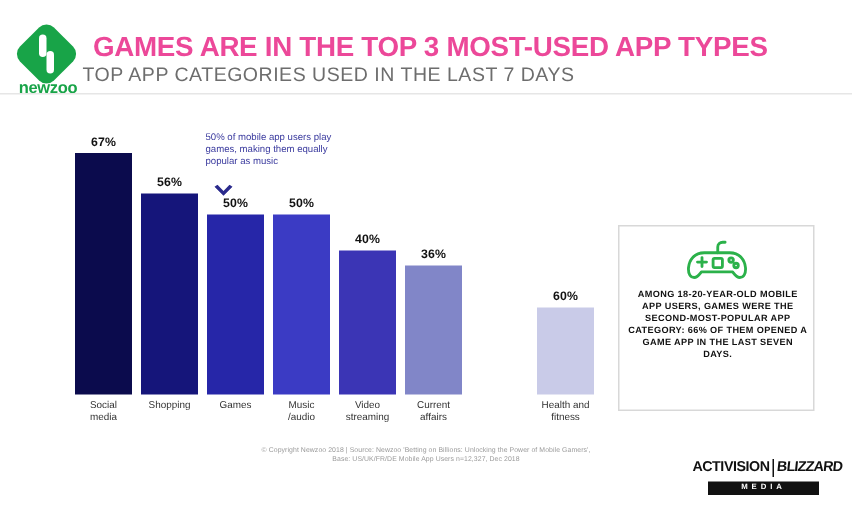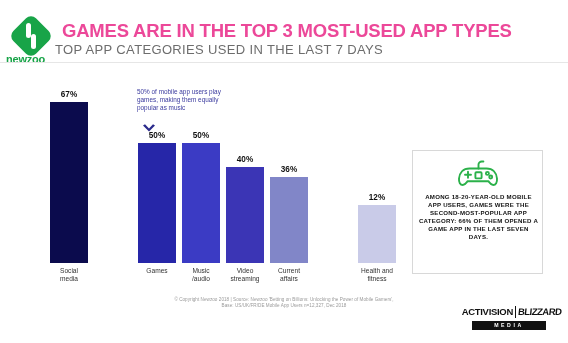--- a/index.html
+++ b/index.html
@@ -15,21 +15,21 @@
 
   
   .header{position:absolute;left:0;top:0;width:568px;height:62px;}
   .logo{position:absolute;left:6px;top:20px;width:52px;height:48px;}
   .logo-diamond{position:absolute;left:9px;top:0px;width:32px;height:32px;
      background:#18a448;border-radius:7px;transform:rotate(45deg);}
   .logo-s{position:absolute;left:20px;top:3px;width:10px;height:26px;}
   .logo-s .bar{position:absolute;background:#ffffff;}
   .logo-s .b1{left:0;top:0;width:5px;height:15px;border-radius:3px;}
   .logo-s .b2{left:5px;top:11px;width:5px;height:15px;border-radius:3px;}
-  .logo-word{position:absolute;left:0px;top:33px;width:52px;
+  .logo-word{position:absolute;left:0px;top:33px;width:52px;text-align:center;
      font-size:11px;font-weight:700;color:#18a448;letter-spacing:-0.2px;}
 
   .title{position:absolute;left:62px;top:20px;font-size:18.5px;font-weight:700;
      letter-spacing:-0.2px;color:#ec4899;white-space:nowrap;}
   .subtitle{position:absolute;left:55px;top:42px;font-size:13px;font-weight:400;
      letter-spacing:0.35px;color:#6d6d6d;white-space:nowrap;}
   .hrule{position:absolute;left:0px;top:62px;width:568px;height:1px;background:#e6e6e6;}
 
   
   .annot{position:absolute;left:137px;top:88px;width:104px;
@@ -97,20 +97,25 @@
     </svg>
   </div>
 
   <div class="chart">
     <div class="baseline"></div>
   <div class="bar-col" style="left: 14px; height: 141px;">
         <div class="bar" style="height: 160.8px; background: rgb(11, 11, 77);"></div>
         <div class="bar-val" style="bottom: 163.8px;">67%</div>
         <div class="bar-lbl">Social<br>media</div>
       </div>
+      <div class="bar-col" style="left: 58px; height: 134.4px;">
+        <div class="bar" style="height: 134.4px; background: rgb(21, 21, 122);"></div>
+        <div class="bar-val" style="bottom: 137.4px;">56%</div>
+        <div class="bar-lbl">Shopping</div>
+      </div>
       <div class="bar-col" style="left: 102px; height: 120px;">
         <div class="bar" style="height: 120px; background: rgb(38, 38, 168);"></div>
         <div class="bar-val" style="bottom: 123px;">50%</div>
         <div class="bar-lbl">Games</div>
       </div>
       <div class="bar-col" style="left: 146px; height: 120px;">
         <div class="bar" style="height: 120px; background: rgb(59, 59, 196);"></div>
         <div class="bar-val" style="bottom: 123px;">50%</div>
         <div class="bar-lbl">Music<br>/audio</div>
       </div>
@@ -119,21 +124,21 @@
         <div class="bar-val" style="bottom: 99px;">40%</div>
         <div class="bar-lbl">Video<br>streaming</div>
       </div>
       <div class="bar-col" style="left: 234px; height: 106px;">
         <div class="bar" style="height: 86.4px; background: rgb(129, 134, 200);"></div>
         <div class="bar-val" style="bottom: 89.4px;">36%</div>
         <div class="bar-lbl">Current<br>affairs</div>
       </div>
       <div class="bar-col" style="left: 322px; height: 57.6px;">
         <div class="bar" style="height: 57.6px; background: rgb(201, 203, 232);"></div>
-        <div class="bar-val" style="bottom: 60.6px;">12%</div>
+        <div class="bar-val" style="bottom: 60.6px;">60%</div>
         <div class="bar-lbl">Health and<br>fitness</div>
       </div>
     </div>
 
   <div class="callout">
     <div class="pad-icon">
       <svg width="44" height="30" viewBox="0 0 44 30">
         <g fill="none" stroke="#2bb14a" stroke-width="1.9" stroke-linecap="round" stroke-linejoin="round">
           <path d="M13.5 9.5 C7 9.5 3.5 14 3 19.5 C2.7 23.5 4.2 26 6.8 26 C9 26 10.2 24 11.6 22.2 L32.4 22.2 C33.8 24 35 26 37.2 26 C39.8 26 41.3 23.5 41 19.5 C40.5 14 37 9.5 30.5 9.5 Z"></path>
           <path d="M9 15.7 L15 15.7 M12 12.7 L12 18.7"></path>

